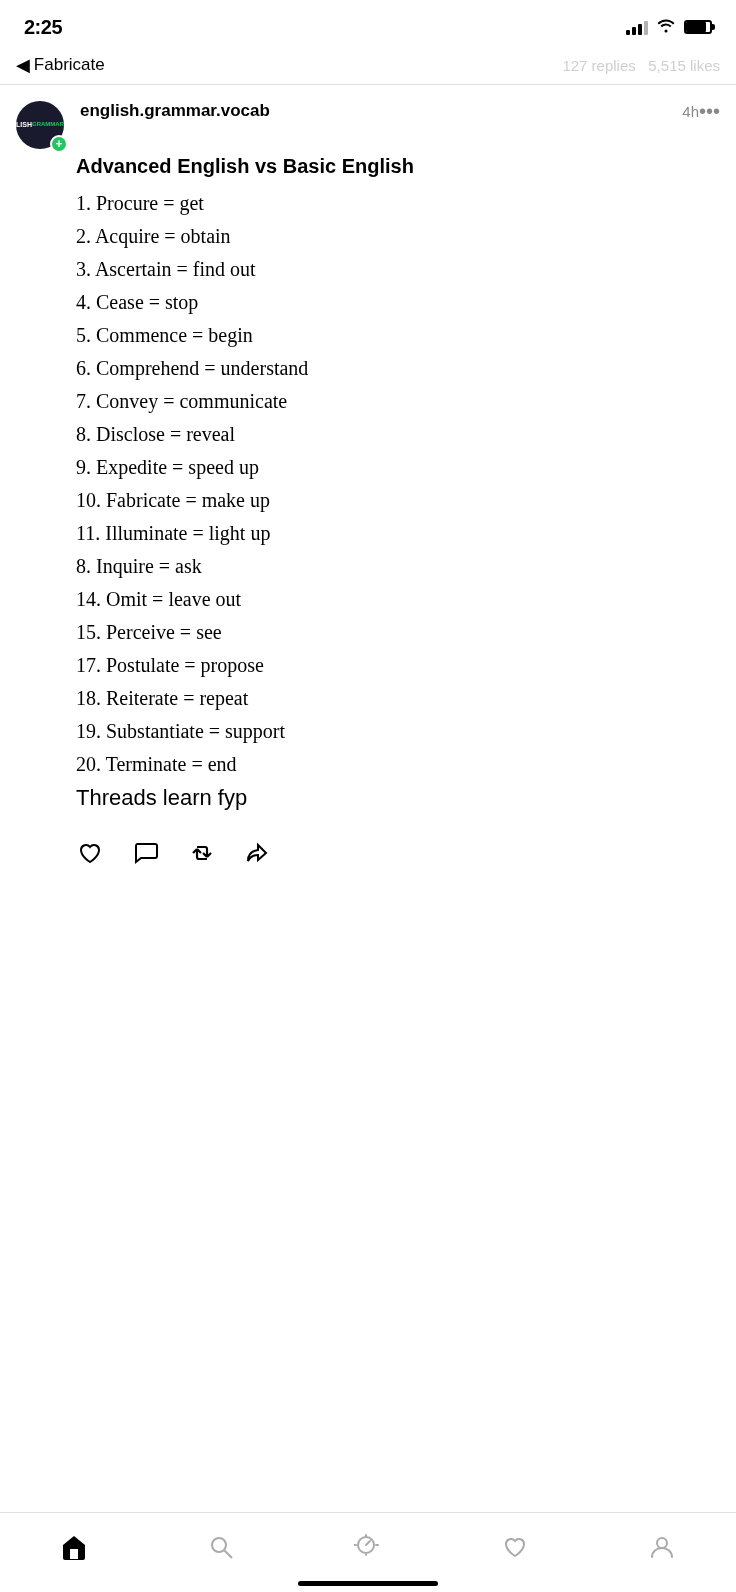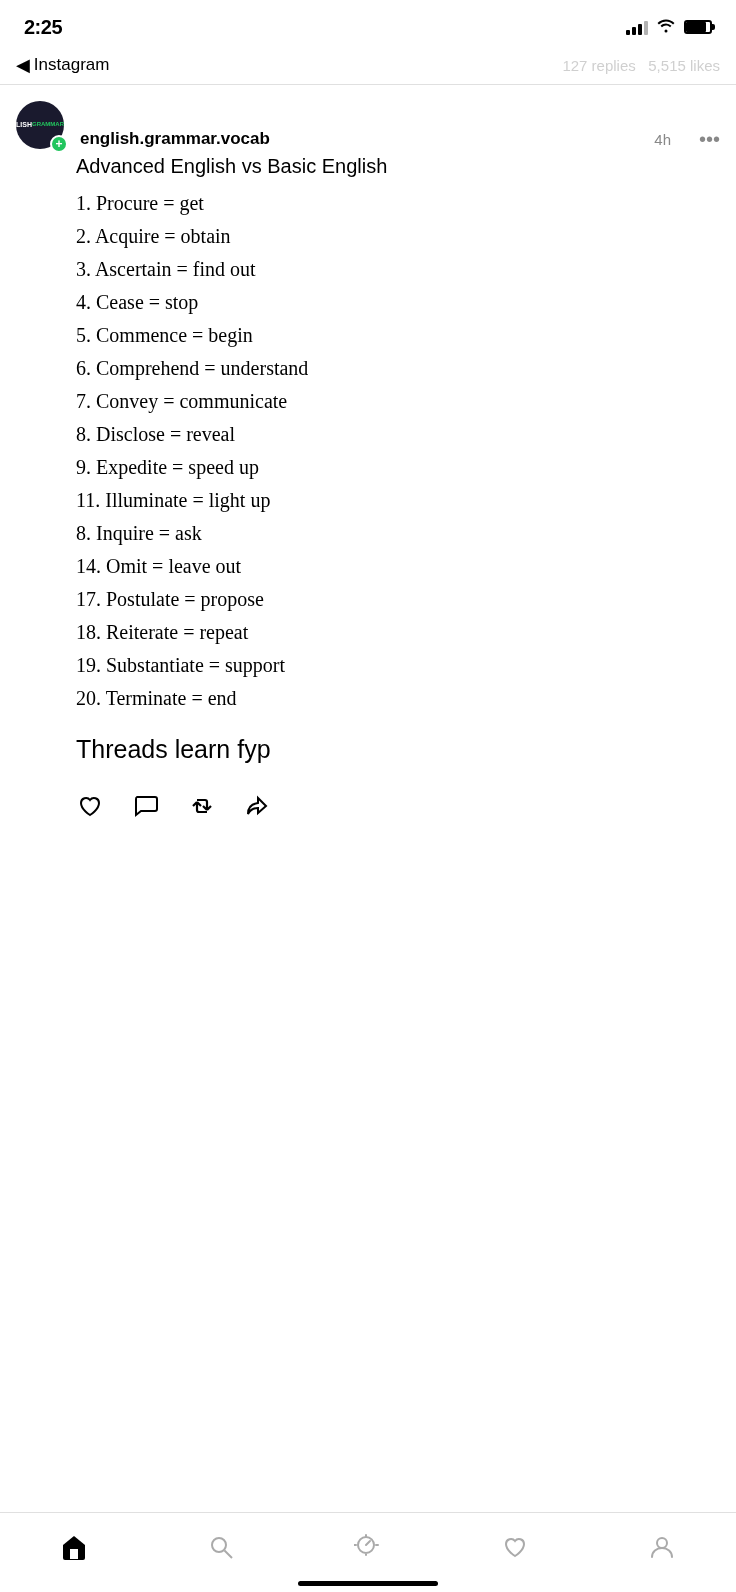--- a/index.html
+++ b/index.html
@@ -134,21 +134,20 @@
       display: flex;
       align-items: center;
       justify-content: center;
       color: white;
       font-size: 12px;
       font-weight: 700;
       border: 2px solid white;
     }
     .post-meta {
       flex: 1;
-      margin-top: 28px;
     }
     .post-username {
       font-size: 17px;
       font-weight: 600;
       color: #000;
     }
     .post-time {
       font-size: 15px;
       color: #888;
       margin-left: auto;
@@ -159,39 +158,39 @@
       cursor: pointer;
       line-height: 1;
     }
 
     
     .post-content {
       padding-left: 60px;
     }
     .post-title {
       font-size: 20px;
-      font-weight: 400;
+      font-weight: 700;
       color: #000;
       margin-bottom: 8px;
       line-height: 1.3;
     }
     .vocab-list {
       font-size: 20px;
       color: #000;
       line-height: 1.55;
     }
     .vocab-item {
       display: block;
       padding: 1px 0;
       font-family: Liberation Serif, serif;
     }
     .post-footer-text {
-      font-size: 25px;
-      color: #000;
-      margin-top: 20px;
+      font-size: 22px;
+      color: #000;
+      margin-top: 4px;
       margin-bottom: 16px;
     }
 
     
     .action-bar {
       display: flex;
       align-items: center;
       gap: 28px;
       padding: 12px 0 16px 0;
     }
@@ -280,64 +279,66 @@
     </span>
     <div class="battery-icon">
       <div class="battery-fill"></div>
     </div>
   </div>
 </div>
 
 <div class="nav-bar">
   <div class="back-btn">
     <span class="back-arrow">◀</span>
-    <span>Instagram</span>
+    <span>Fabricate</span>
   </div>
   <span class="nav-stats" style="margin-left:auto;opacity:0.4;font-size:15px;text-align:right;">127 replies &nbsp; 5,515 likes</span>
 </div>
 
 <div class="post-container">
 
   <div class="post-header-row">
     <div class="avatar-container">
       <div class="avatar-circle">
         <span class="line1">ENGLISH</span>
           <br>
         <span class="line2">GRAMMAR</span>
           <br>
         <span class="line3">VOC</span>
       </div>
       <div class="add-btn">+</div>
     </div>
     <div class="post-meta">
       <div style="display:flex;align-items:center;justify-content:space-between;">
         <span class="post-username">english.grammar.vocab</span>
-        <div style="display:flex;align-items:center;gap:28px;">
+        <div style="display:flex;align-items:center;gap:0;">
           <span class="post-time">4h</span>
           <span class="more-btn">•••</span>
         </div>
       </div>
     </div>
   </div>
 
   <div class="post-content">
     <div class="post-title">Advanced English vs Basic English</div>
     <div class="vocab-list" id="vocab-list">
         <span class="vocab-item">1. Procure = get</span>
         <span class="vocab-item">2. Acquire = obtain</span>
         <span class="vocab-item">3. Ascertain = find out</span>
         <span class="vocab-item">4. Cease = stop</span>
         <span class="vocab-item">5. Commence = begin</span>
         <span class="vocab-item">6. Comprehend = understand</span>
         <span class="vocab-item">7. Convey = communicate</span>
         <span class="vocab-item">8. Disclose = reveal</span>
         <span class="vocab-item">9. Expedite = speed up</span>
+        <span class="vocab-item">10. Fabricate = make up</span>
         <span class="vocab-item">11. Illuminate = light up</span>
         <span class="vocab-item">8. Inquire = ask</span>
         <span class="vocab-item">14. Omit = leave out</span>
+        <span class="vocab-item">15. Perceive = see</span>
         <span class="vocab-item">17. Postulate = propose</span>
         <span class="vocab-item">18. Reiterate = repeat</span>
         <span class="vocab-item">19. Substantiate = support</span>
         <span class="vocab-item">20. Terminate = end</span>
       </div>
     <div class="post-footer-text">Threads learn fyp</div>
 
     <div class="action-bar">
       <span class="action-icon">
         <svg width="28" height="28" viewBox="0 0 28 28" fill="none" stroke="#000" stroke-width="2">

